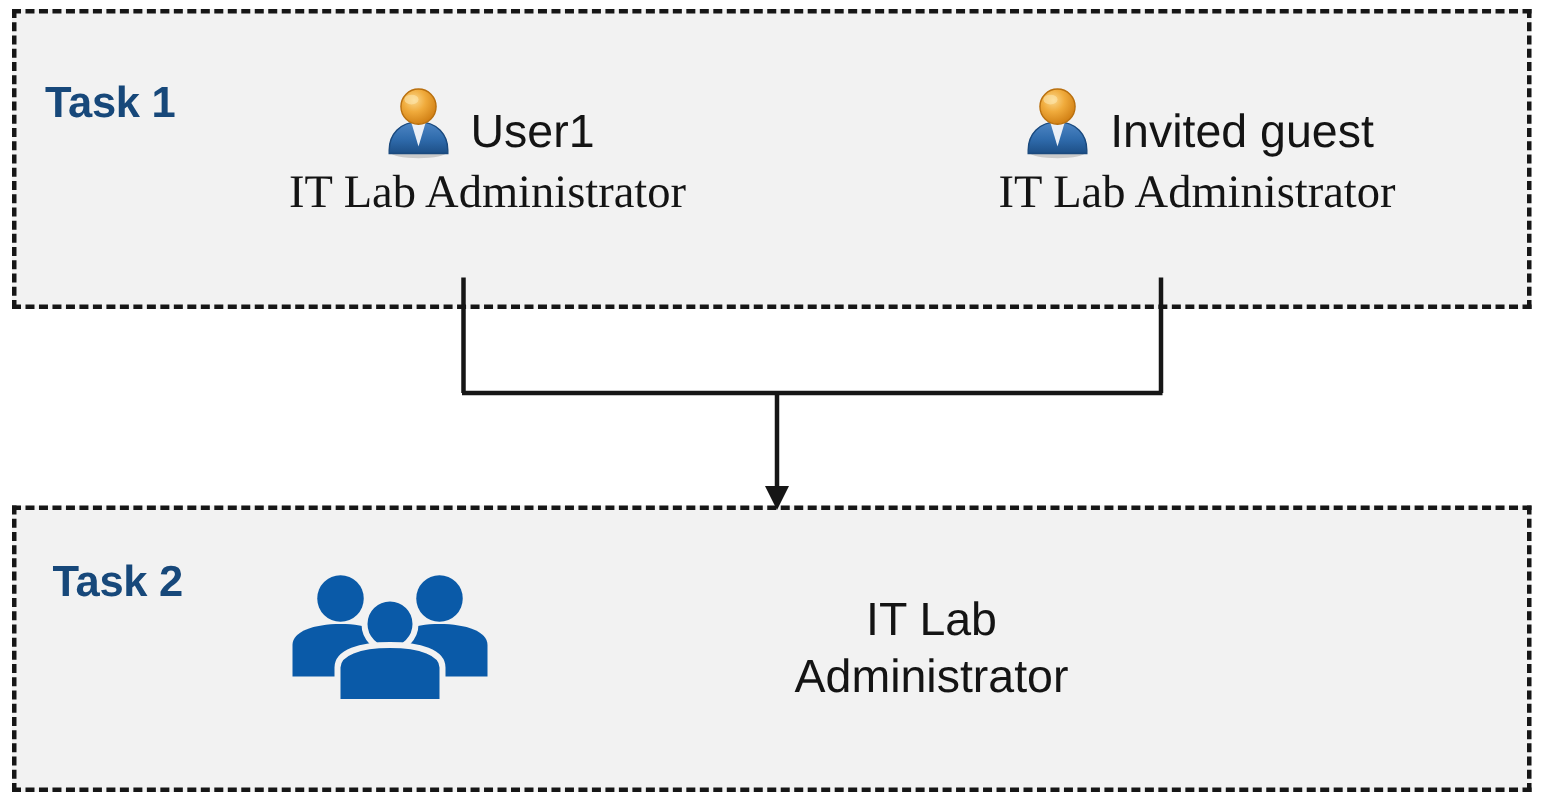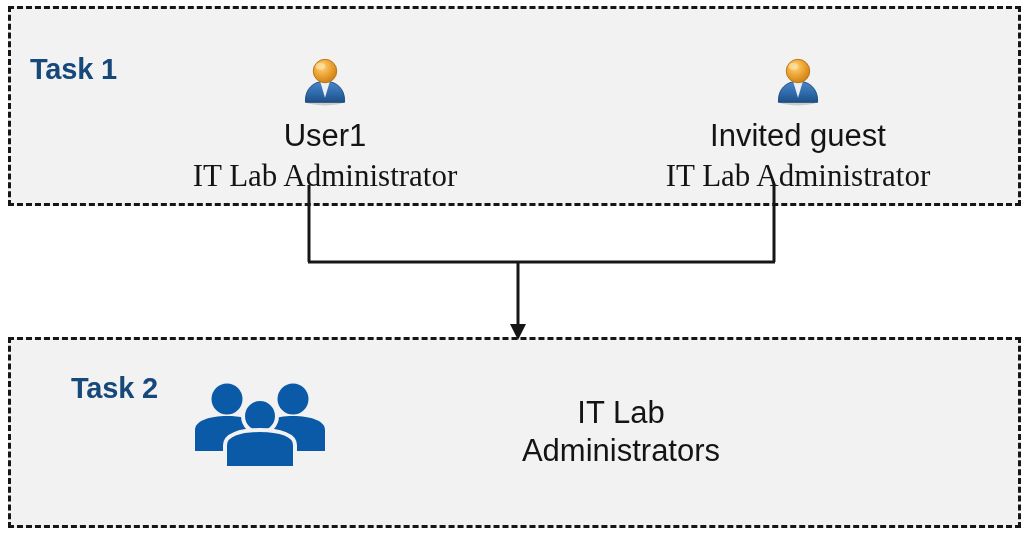--- a/index.html
+++ b/index.html
@@ -35,40 +35,39 @@
   
   .task-label {
     position: absolute;
     color: #17487a;
     font-weight: bold;
     font-size: 29px;
     letter-spacing: -0.2px;
     white-space: nowrap;
   }
   #task1-label { left: 30px; top: 21px; margin-top: 32px; }
-  #task2-label { left: 35px; top: 372px; margin-left: 36px; }
+  #task2-label { left: 35px; top: 372px; }
 
   
   .person-block {
     position: absolute;
     text-align: center;
     color: #141414;
     font-size: 31px;
     line-height: 1.24;
     white-space: nowrap;
   }
   #person-user1  { left: 140px; top: 57px; width: 370px; }
   #person-guest  { left: 598px; top: 57px; width: 400px; }
 
   .person-row {
     display: flex;
-    align-items: center;
+    align-items: flex-end;
     justify-content: center;
     gap: 10px;
-    flex-direction: column;
   }
   .person-sub { margin-top: 2px; font-family: Liberation Serif, serif; }
 
   
   .user-icon {
     width: 50px;
     height: 50px;
     flex: none;
     display: block;
   }
@@ -182,21 +181,21 @@
       <path d="M5 73 L5 52 C5 43 19 38 37 38 C55 38 69 43 69 52 L69 73 Z" fill="#0a5aa8"></path>
 
       <circle cx="103" cy="21" r="15.5" fill="#0a5aa8"></circle>
       <path d="M71 73 L71 52 C71 43 85 38 103 38 C121 38 135 43 135 52 L135 73 Z" fill="#0a5aa8"></path>
 
       <circle cx="70" cy="38" r="17" fill="#0a5aa8" stroke="#f2f2f2" stroke-width="4"></circle>
       <path d="M35 90 L35 67 C35 57 50 52 70 52 C90 52 105 57 105 67 L105 90 Z" fill="#0a5aa8" stroke="#f2f2f2" stroke-width="4"></path>
     </svg>
     <div id="group-name">
       <div>IT Lab</div>
-      <div>Administrators</div>
+      <div>Administrator</div>
     </div>
   </div>
 
   <svg id="connector" viewBox="0 0 1028 534">
 
     <path d="M309 185 L309 262" stroke="#161616" stroke-width="3" fill="none"></path>
 
     <path d="M774 185 L774 262" stroke="#161616" stroke-width="3" fill="none"></path>
 
     <path d="M308 262 L775 262" stroke="#161616" stroke-width="3" fill="none"></path>

